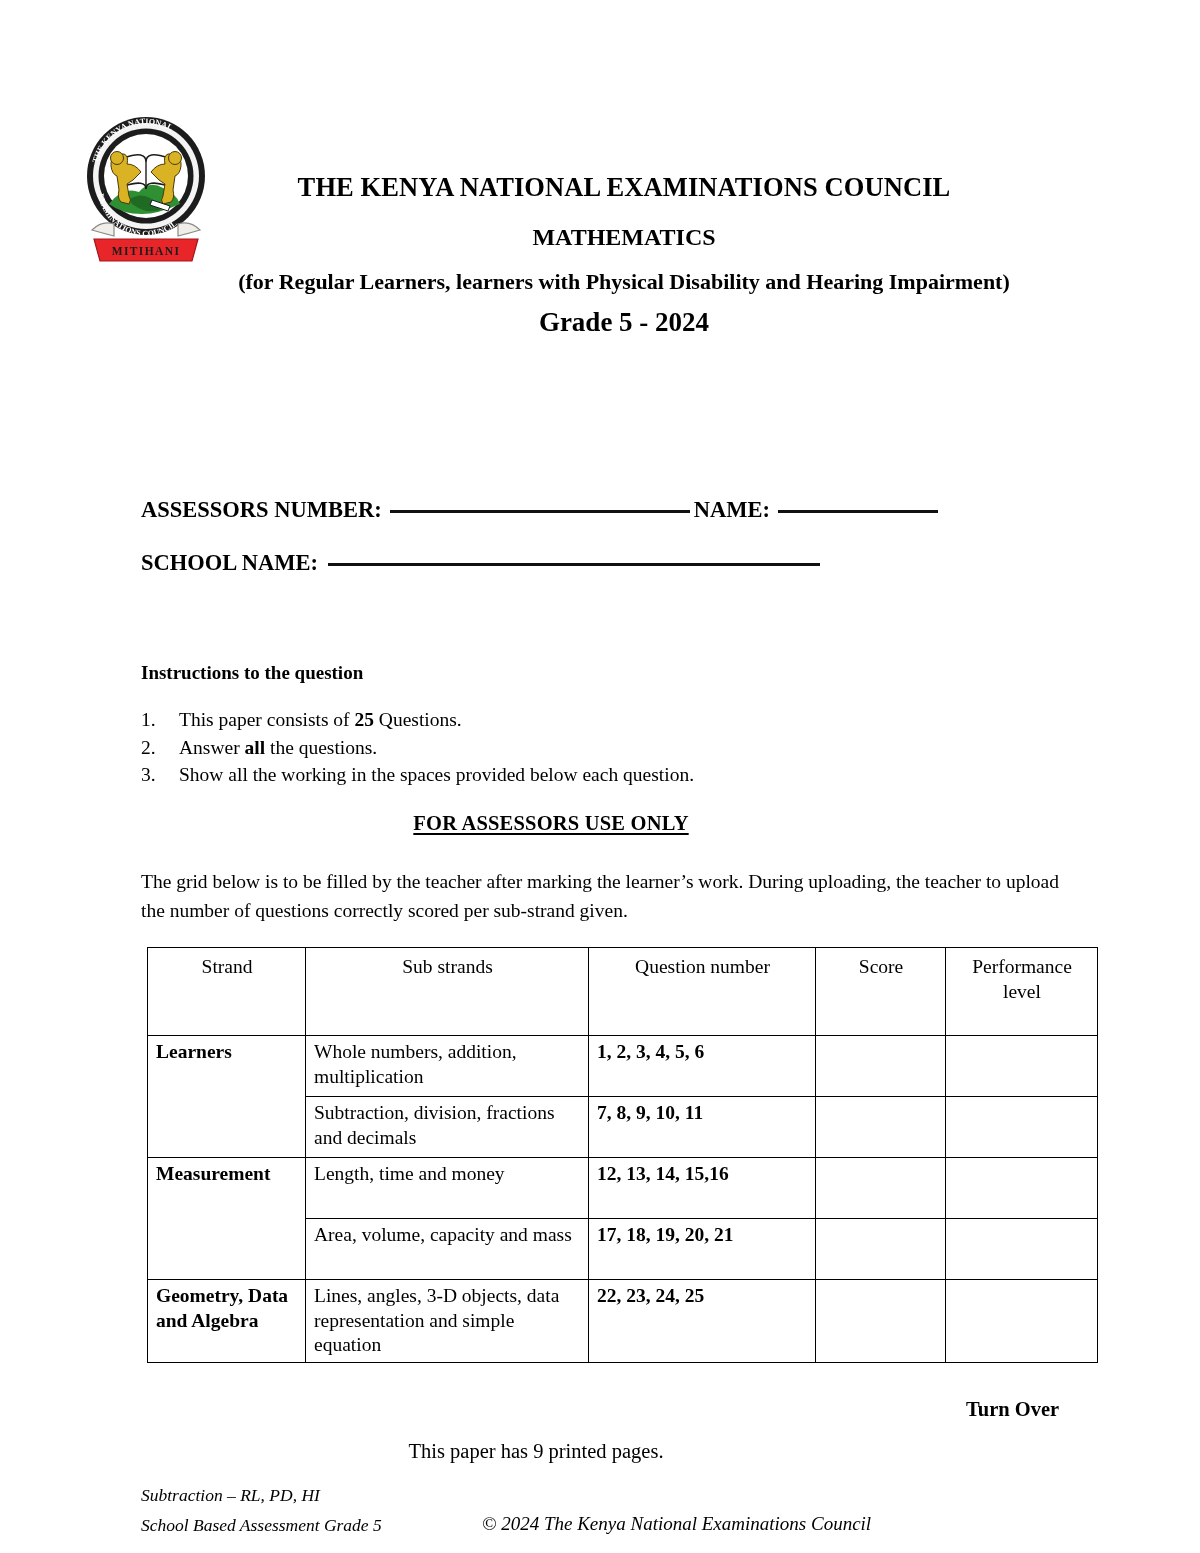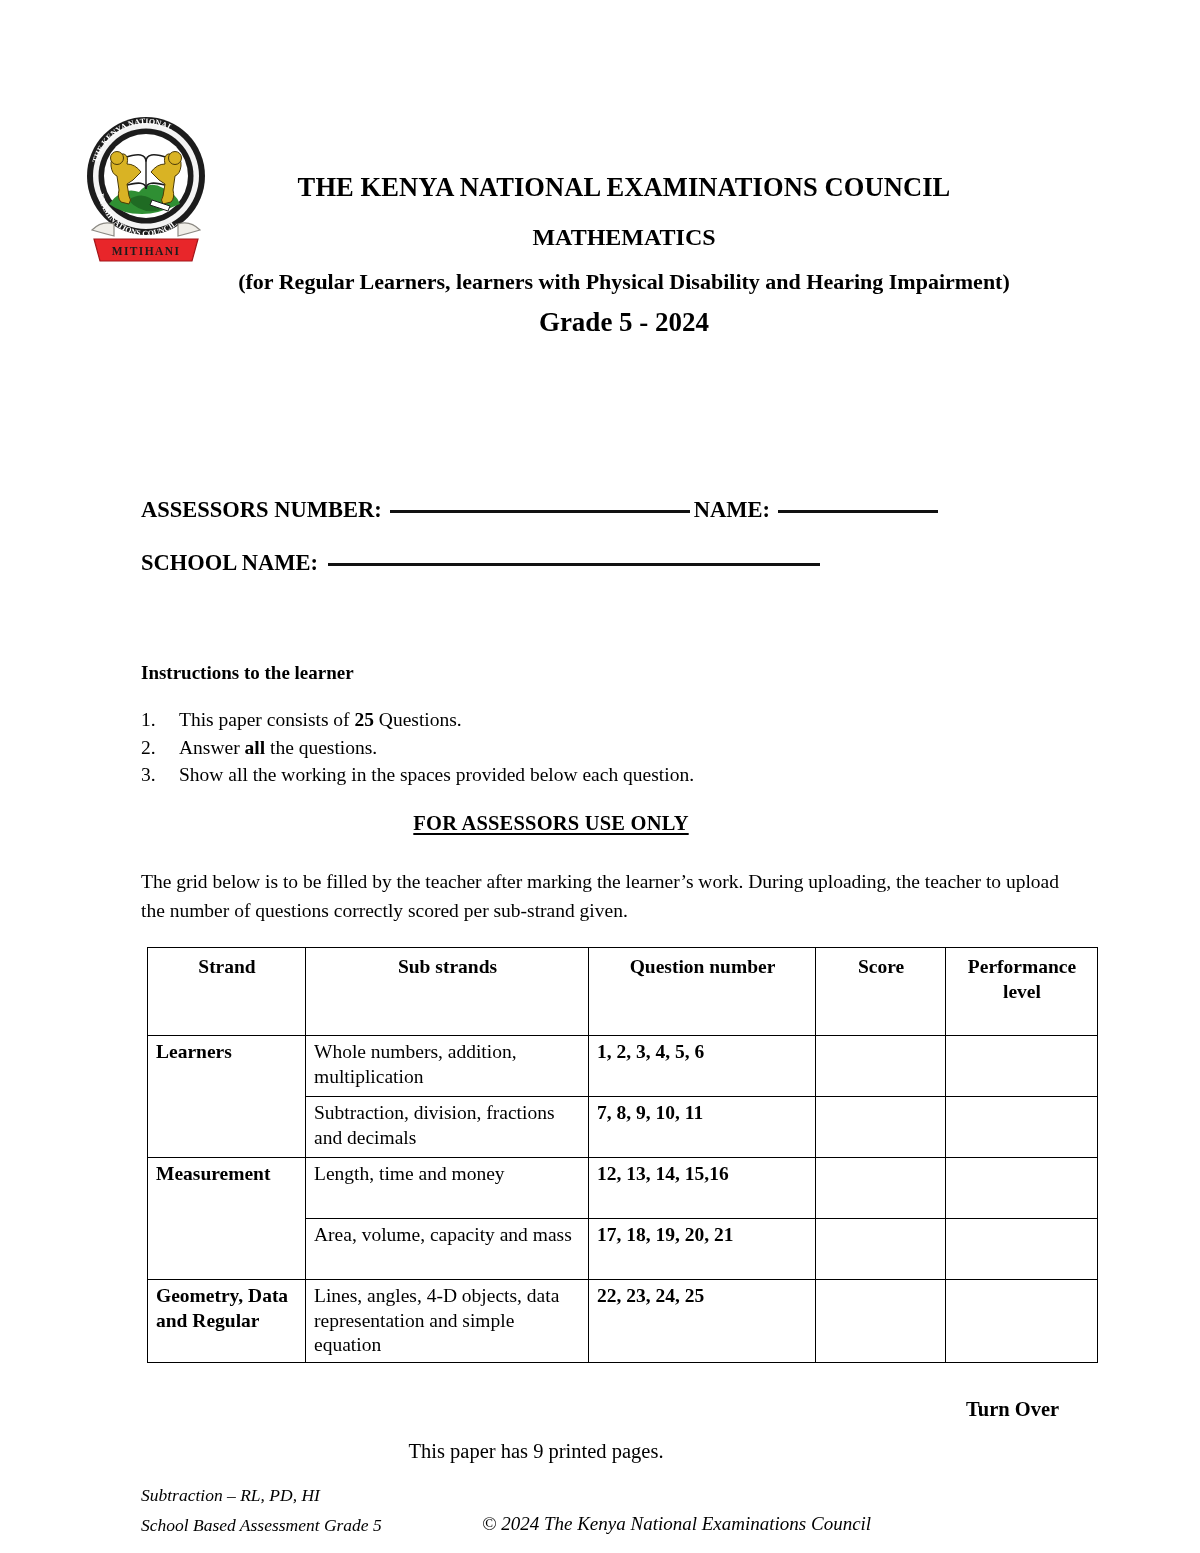--- a/index.html
+++ b/index.html
@@ -166,21 +166,21 @@
   }
   .score-table th,
   .score-table td {
     border: 1.6px solid #000;
     vertical-align: top;
     padding: 4px 7px 4px 8px;
     line-height: 1.26;
   }
   .score-table thead th {
     text-align: center;
-    font-weight: bold;
+    font-weight: normal;
     height: 76px;
     vertical-align: top;
     padding-top: 7px;
   }
   .score-table tbody td { height: 52px; }
   .col-strand  { width: 158px; }
   .col-sub     { width: 283px; }
   .col-qnum    { width: 227px; }
   .col-score   { width: 130px; }
   .col-perf    { width: 152px; }
@@ -288,21 +288,21 @@
       <span class="rule assessno"></span>
       <span class="date-label">NAME:</span>
       <span class="rule date"></span>
     </div>
     <div class="form-row r3">
       <span>SCHOOL NAME:</span>
       <span class="rule school"></span>
     </div>
   </div>
 
-  <div class="instructions-head">Instructions to the learner</div>
+  <div class="instructions-head">Instructions to the question</div>
   <ul class="instructions-list">
     <li>
       <span class="num">1.</span>
       <span class="txt"><span>This paper consists of </span><b>25</b><span> Questions.</span></span>
     </li>
     <li>
       <span class="num">2.</span>
       <span class="txt"><span>Answer </span><b>all</b><span> the questions.</span></span>
     </li>
     <li>
@@ -352,22 +352,22 @@
         <td></td>
         <td></td>
       </tr>
       <tr class="row-tall">
         <td>Area, volume, capacity and mass</td>
         <td class="cell-qnum">17, 18, 19, 20, 21</td>
         <td></td>
         <td></td>
       </tr>
       <tr class="row-geo">
-        <td class="cell-strand">Geometry, Data and Regular</td>
-        <td>Lines, angles, 4-D objects, data representation and simple equation</td>
+        <td class="cell-strand">Geometry, Data and Algebra</td>
+        <td>Lines, angles, 3-D objects, data representation and simple equation</td>
         <td class="cell-qnum">22, 23, 24, 25</td>
         <td></td>
         <td></td>
       </tr>
     </tbody>
   </table>
 
   <div class="printed-pages">This paper has 9 printed pages.</div>
   <div class="turn-over">Turn Over</div>
   <div class="foot-line1">Subtraction – RL, PD, HI</div>

